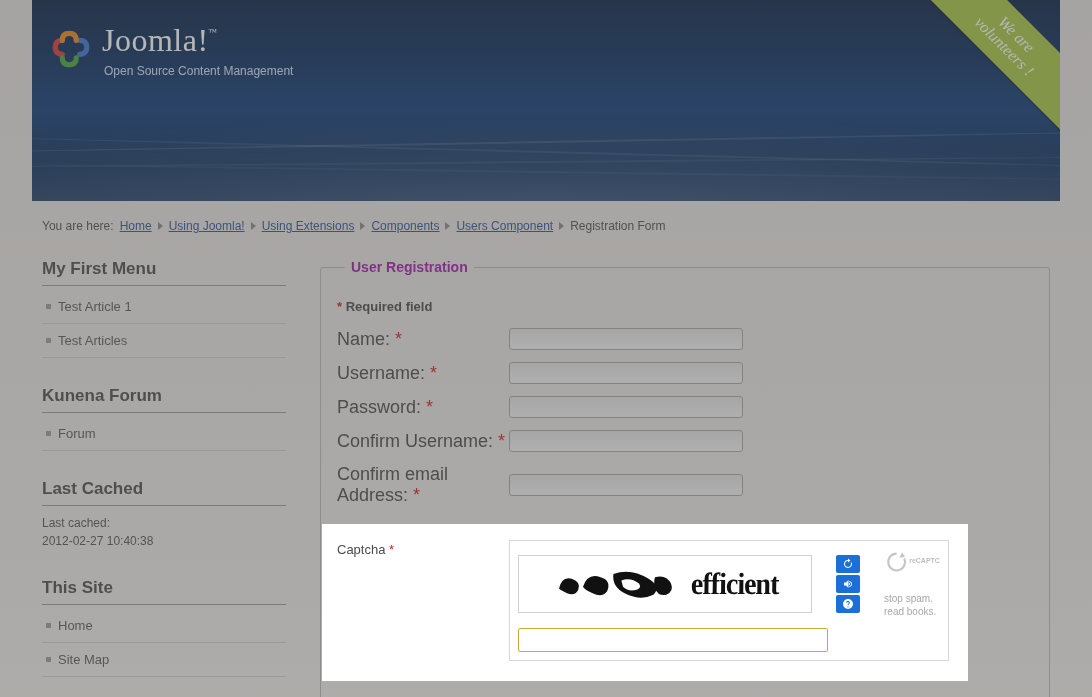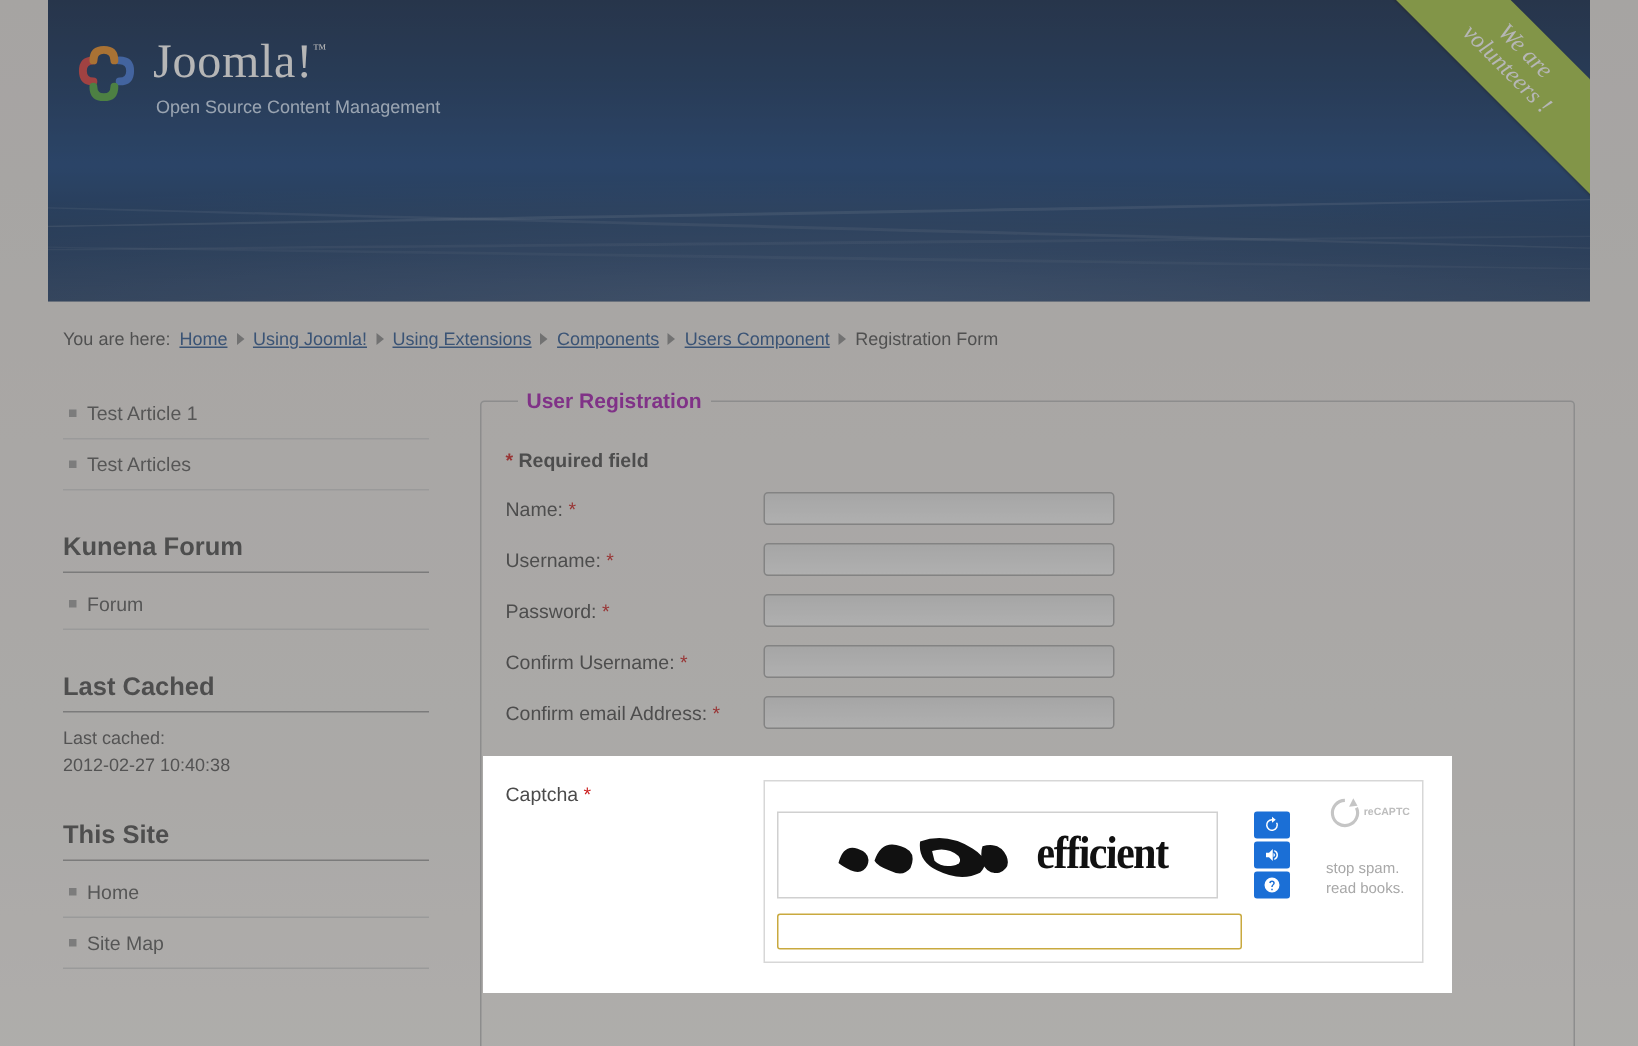--- a/index.html
+++ b/index.html
@@ -136,21 +136,21 @@
     fieldset.registration legend {
       font-size: 14px;
       font-weight: bold;
       color: #a21caf;
       padding: 0 6px;
       margin-left: 8px;
     }
     .req-note { font-size: 13px; font-weight: bold; color: #4b4b4b; margin-bottom: 14px; }
     .req-note .star, .field-label .star { color: #c22; }
     .form-row { display: flex; align-items: center; margin-bottom: 12px; }
-    .field-label { width: 172px; font-size: 13px; color: #4b4b4b; }
+    .field-label { width: 172px; font-size: 18px; color: #4b4b4b; }
     .text-input {
       width: 234px;
       height: 22px;
       border: 1px solid #a8a8a8;
       border-radius: 3px;
       background: linear-gradient(to bottom, #e3e3e3, #f4f4f4);
       padding: 0 6px;
       font-size: 13px;
     }
     .captcha-row { display: flex; align-items: flex-start; margin-top: 18px; }
@@ -164,21 +164,21 @@
       display: flex;
       align-items: flex-start;
     }
     .captcha-label { width: 172px; font-size: 13px; color: #4b4b4b; padding-top: 2px; }
     .recaptcha-outer {
       border: 1px solid #d7d7d7;
       background: #fff;
       width: 440px;
       padding: 8px;
     }
-    .recaptcha-top { display: flex; gap: 24px; align-items: flex-end; }
+    .recaptcha-top { display: flex; gap: 24px; align-items: center; }
     .recaptcha-img {
       border: 1px solid #d0d0d0;
       background: #fff;
       width: 302px;
       height: 58px;
       padding: 0 8px;
       display: flex;
       align-items: center;
       justify-content: center;
       gap: 12px;
@@ -254,20 +254,21 @@
     <a href="#">Components</a>
       <span class="bc-sep"></span>
     <a href="#">Users Component</a>
       <span class="bc-sep"></span>
     <span>Registration Form</span>
   </div>
 
   <div class="content-row">
     <aside class="sidebar">
       <div class="module">
+        <h3>My First Menu</h3>
         <ul class="menu-list">
           <li>Test Article 1</li>
           <li>Test Articles</li>
         </ul>
       </div>
       <div class="module">
         <h3>Kunena Forum</h3>
         <ul class="menu-list">
           <li>Forum</li>
         </ul>

